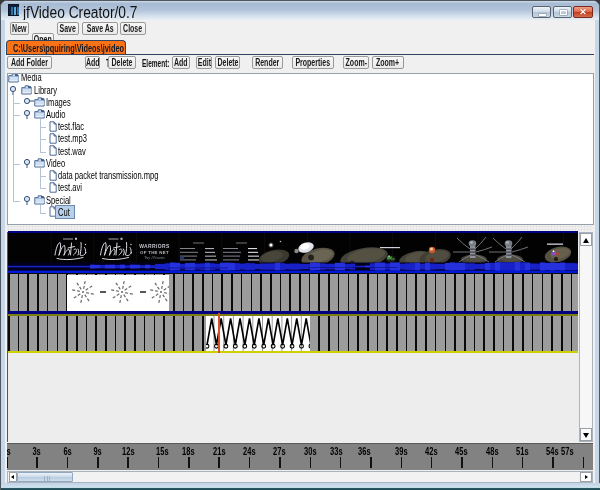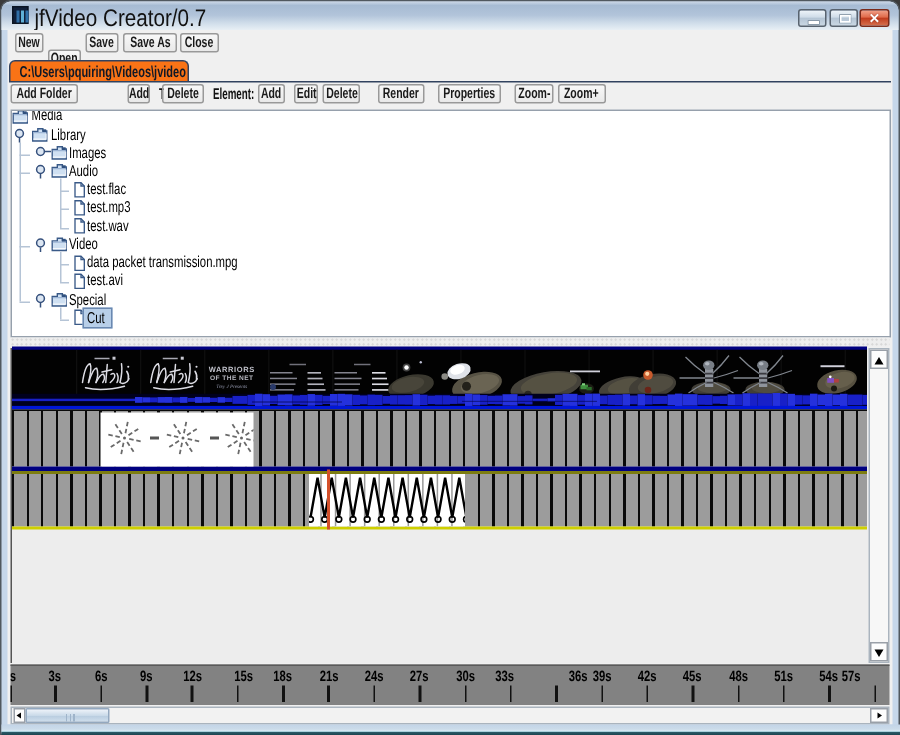--- a/index.html
+++ b/index.html
@@ -583,21 +583,21 @@
         <div class="rl" style="left:199.95000000000002px;width:24px;text-align:center"><span class="cx">21s</span></div>
         <div class="tick" style="left:211.45000000000002px"></div>
         <div class="rl" style="left:230.3px;width:24px;text-align:center"><span class="cx">24s</span></div>
         <div class="tick" style="left:241.8px"></div>
         <div class="rl" style="left:260.65000000000003px;width:24px;text-align:center"><span class="cx">27s</span></div>
         <div class="tick" style="left:272.15000000000003px"></div>
         <div class="rl" style="left:291px;width:24px;text-align:center"><span class="cx">30s</span></div>
         <div class="tick" style="left:302.5px"></div>
         <div class="rl" style="left:321.35px;width:24px;"><span class="cx">33s</span></div>
         <div class="tick" style="left:332.85px"></div>
-        <div class="rl" style="left:370px;width:24px;text-align:left"><span class="cx">36s</span></div>
+        <div class="rl" style="left:342px;width:24px;text-align:right"><span class="cx">36s</span></div>
         <div class="tick" style="left:363.20000000000005px"></div>
         <div class="rl" style="left:382.05px;width:24px;text-align:center"><span class="cx">39s</span></div>
         <div class="tick" style="left:393.55px"></div>
         <div class="rl" style="left:412.40000000000003px;width:24px;text-align:center"><span class="cx">42s</span></div>
         <div class="tick" style="left:423.90000000000003px"></div>
         <div class="rl" style="left:442.75px;width:24px;text-align:center"><span class="cx">45s</span></div>
         <div class="tick" style="left:454.25px"></div>
         <div class="rl" style="left:473.1px;width:24px;text-align:center"><span class="cx">48s</span></div>
         <div class="tick" style="left:484.6px"></div>
         <div class="rl" style="left:503.45000000000005px;width:24px;text-align:center"><span class="cx">51s</span></div>

